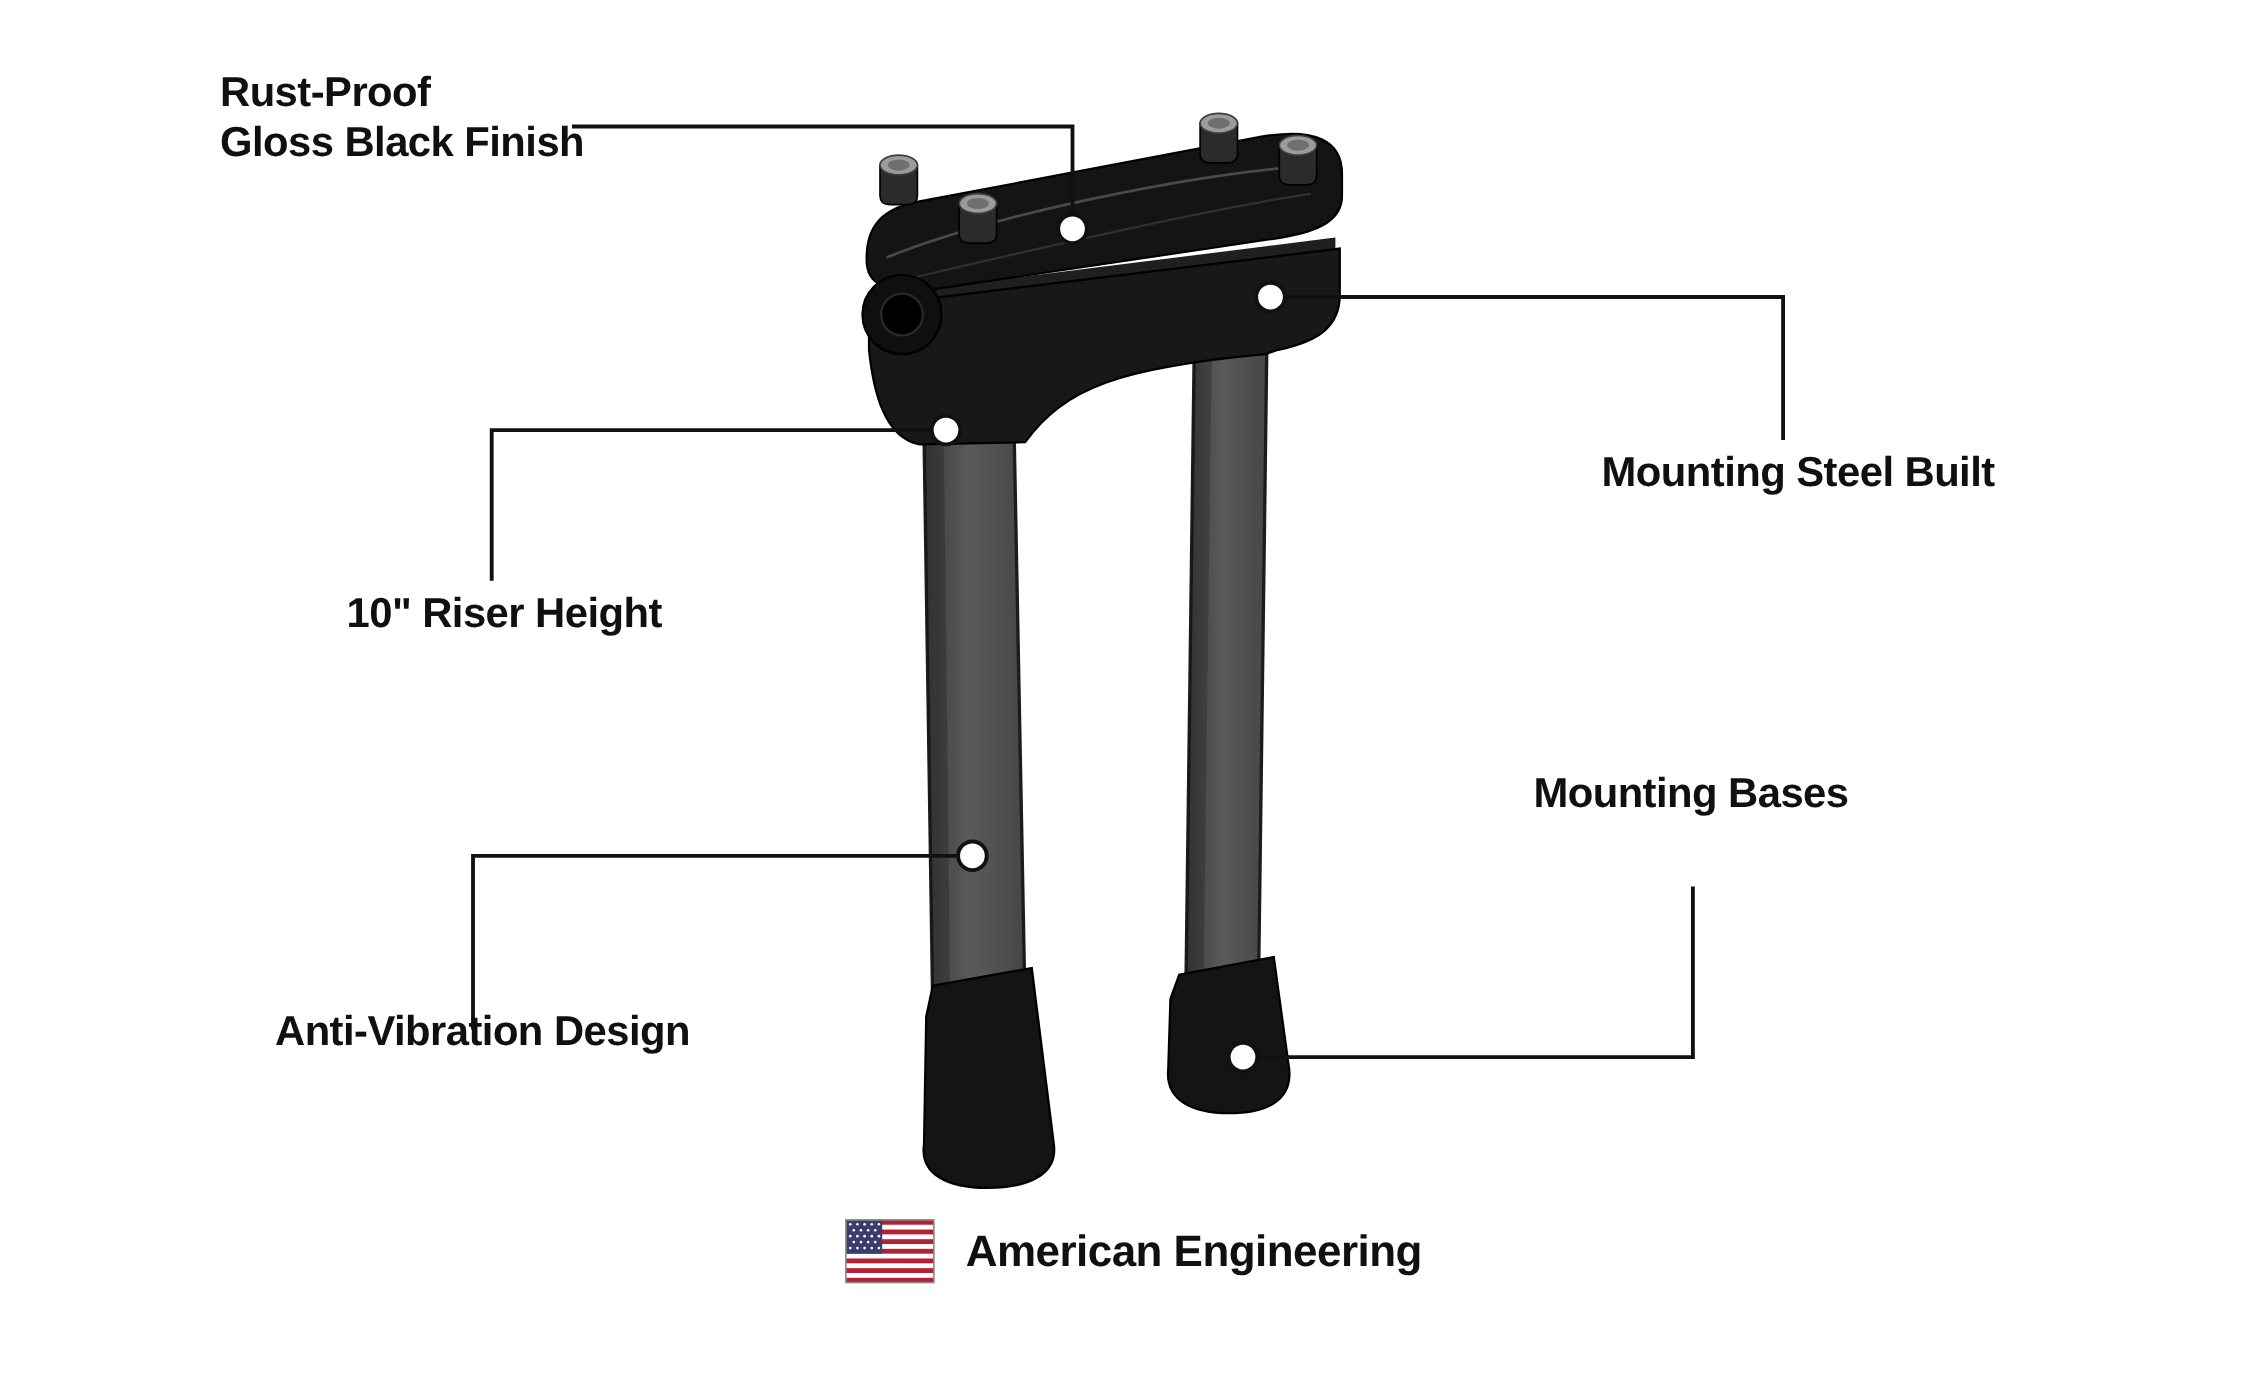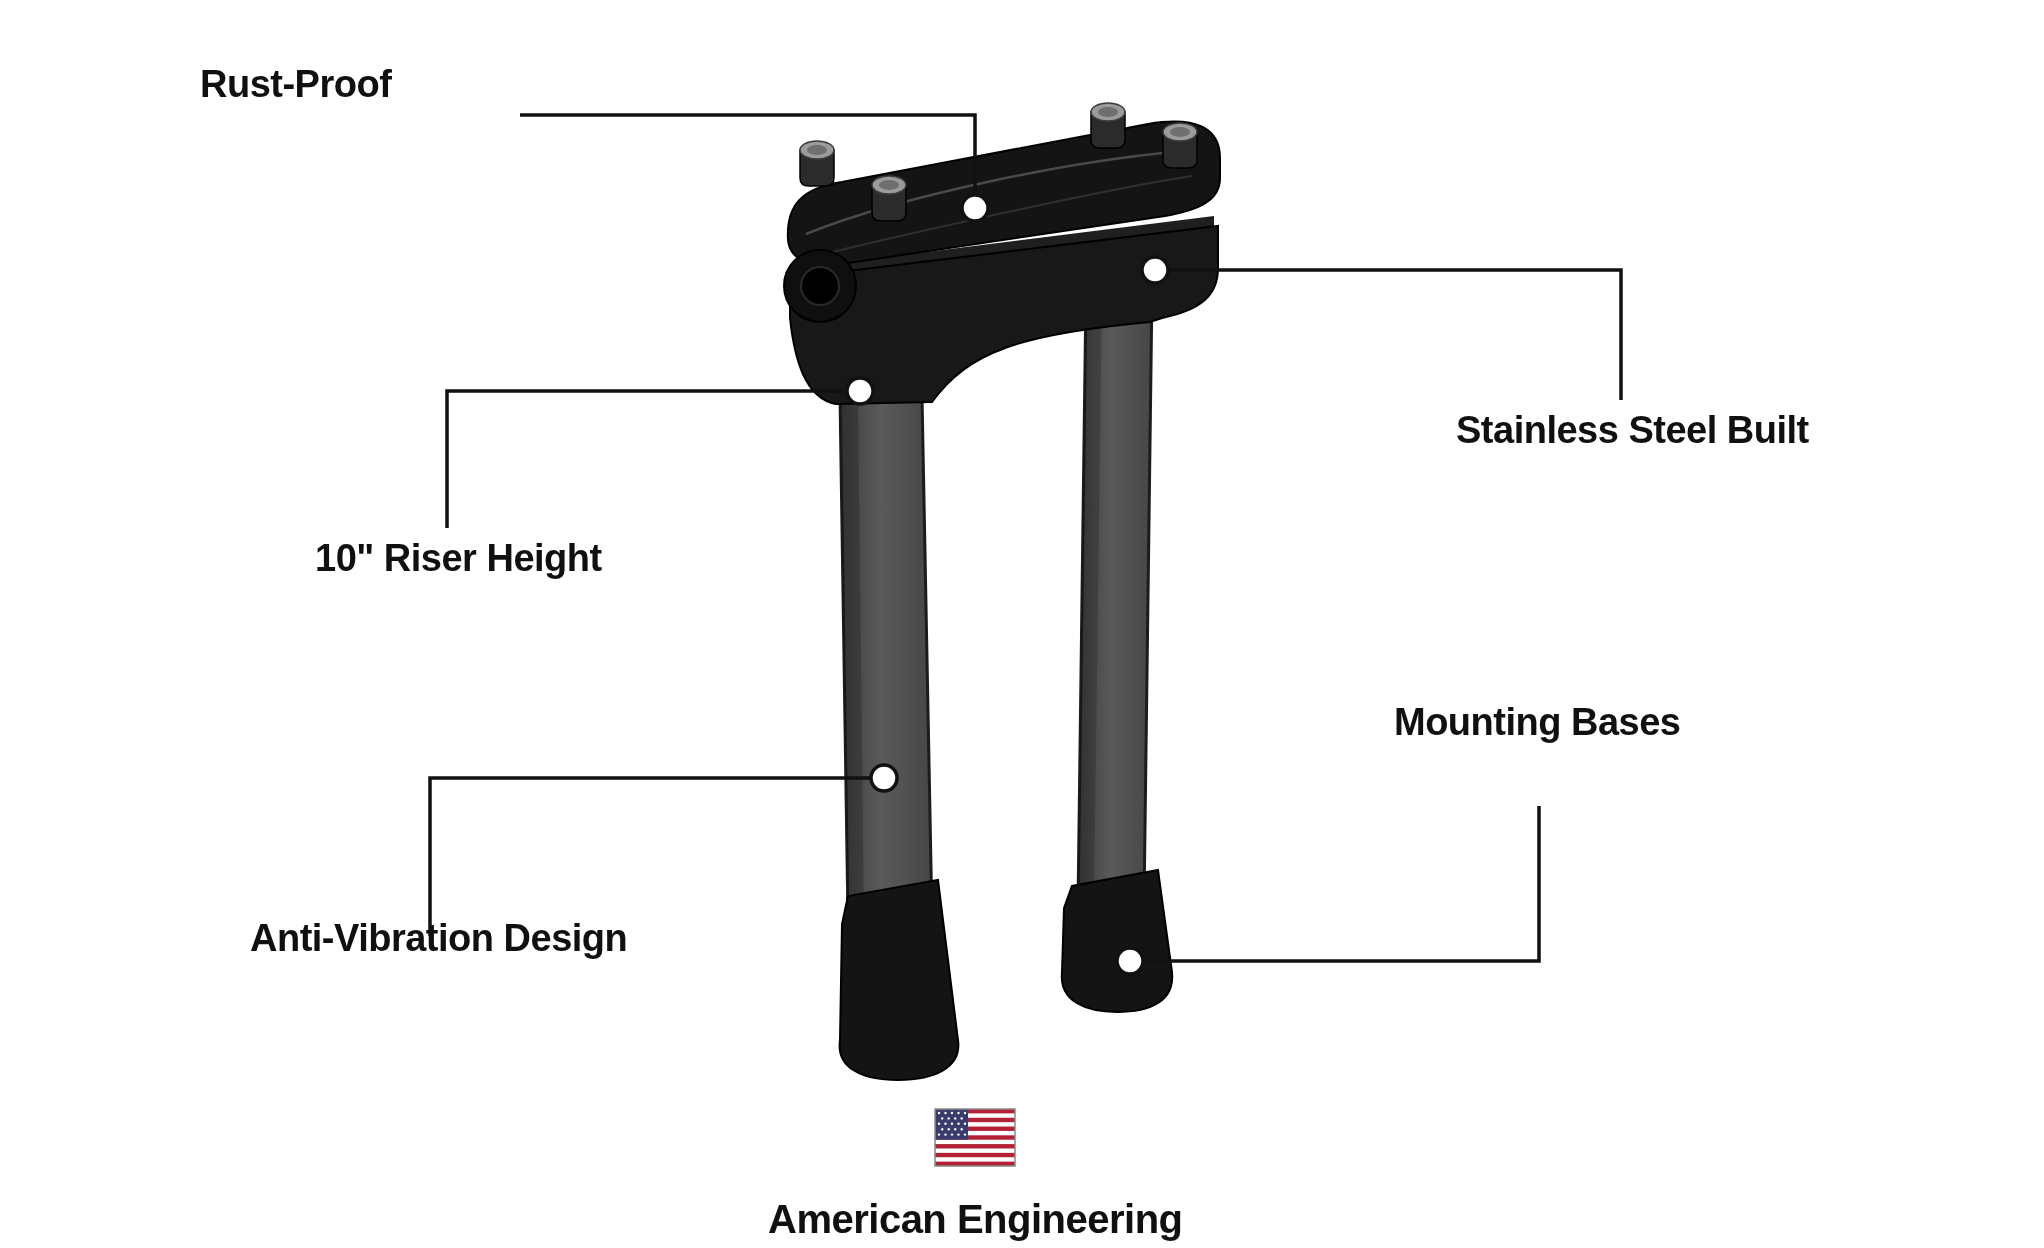--- a/index.html
+++ b/index.html
@@ -21,21 +21,20 @@
     color:#101010;
     white-space:nowrap;
   }
   .flag-row {
     position:absolute;
     left:768px;
     top:1108px;
     display:flex;
     align-items:center;
     gap:28px;
-    flex-direction:column;
   }
   .flag-row .label { position:static; font-size:40px; }
 </style>
 </head>
 <body>
 
 <div class="canvas">
 
   <svg class="art" width="2044" height="1248" viewBox="0 0 2044 1248">
     <defs>
@@ -126,23 +125,24 @@
       <circle cx="975" cy="208" r="13"></circle>
       <circle cx="1155" cy="270" r="13"></circle>
       <circle cx="860" cy="391" r="13"></circle>
       <circle cx="884" cy="778" r="13"></circle>
       <circle cx="1130" cy="961" r="13"></circle>
     </g>
   </svg>
 
   <div class="label" style="left:200px; top:62px;">
     <div>Rust-Proof</div>
+    <div>Gloss Black Finish</div>
   </div>
 
-  <div class="label" style="left:1456px; top:408px;">Stainless Steel Built</div>
+  <div class="label" style="left:1456px; top:408px;">Mounting Steel Built</div>
 
   <div class="label" style="left:315px; top:536px;">10" Riser Height</div>
 
   <div class="label" style="left:250px; top:916px;">Anti-Vibration Design</div>
 
   <div class="label" style="left:1394px; top:700px;">
     <div>Mounting Bases</div>
   </div>
 
   <div class="flag-row">

